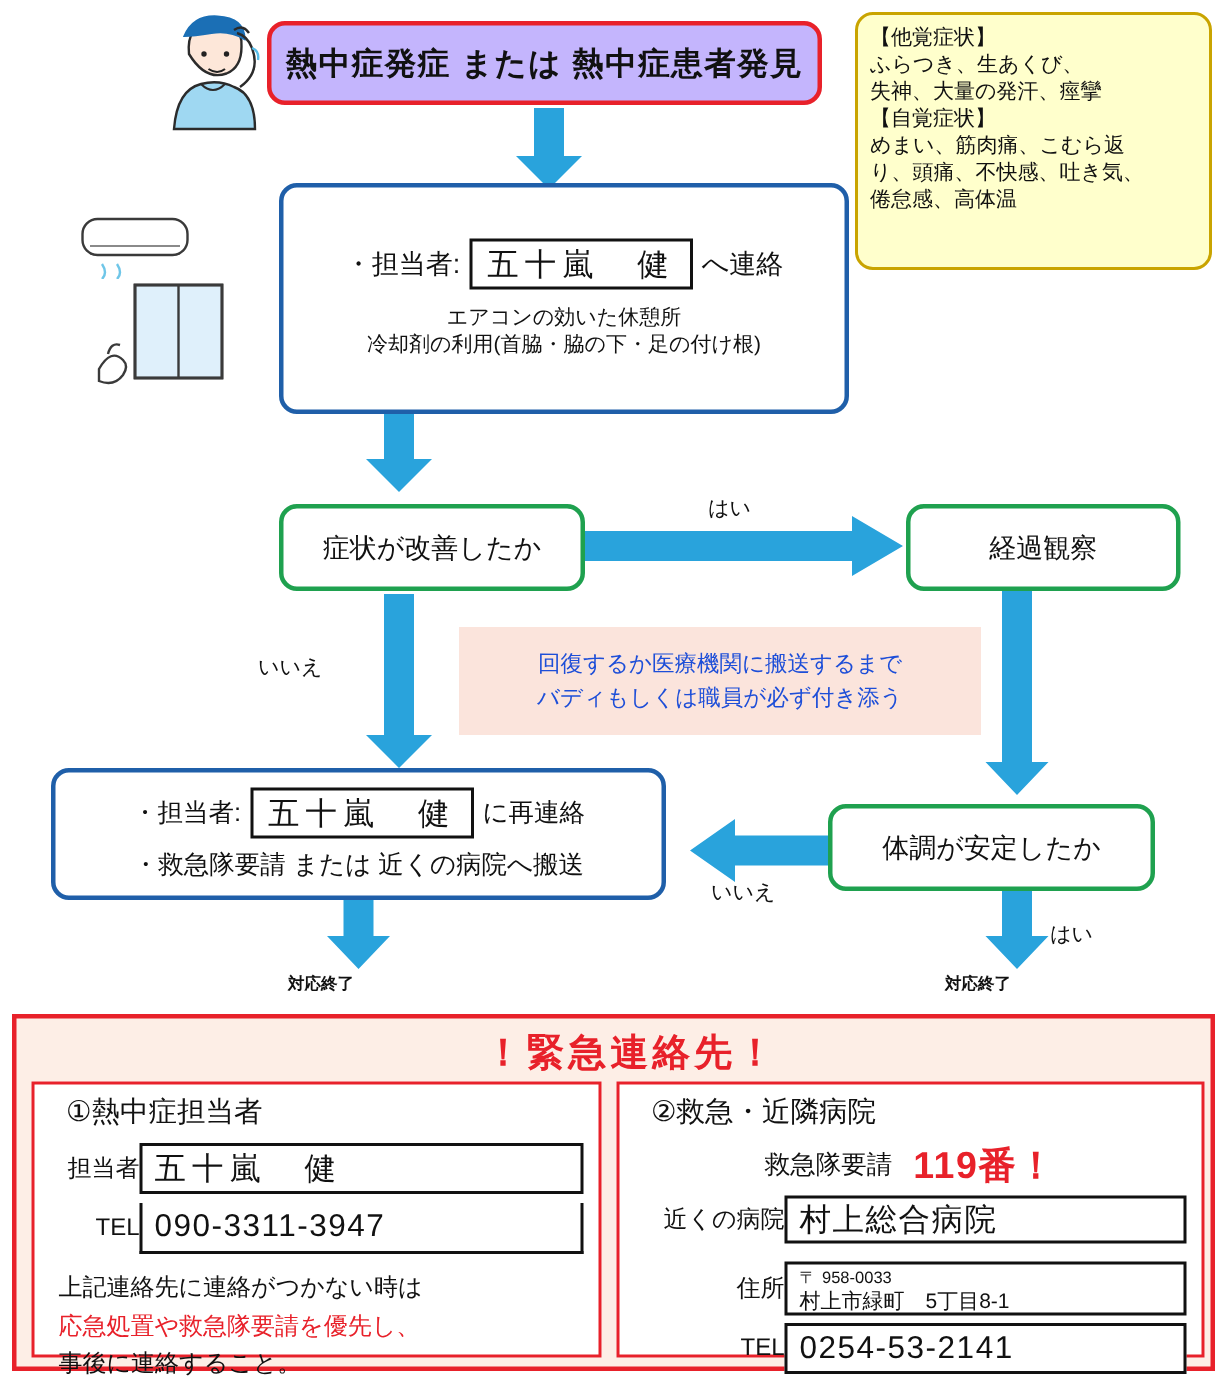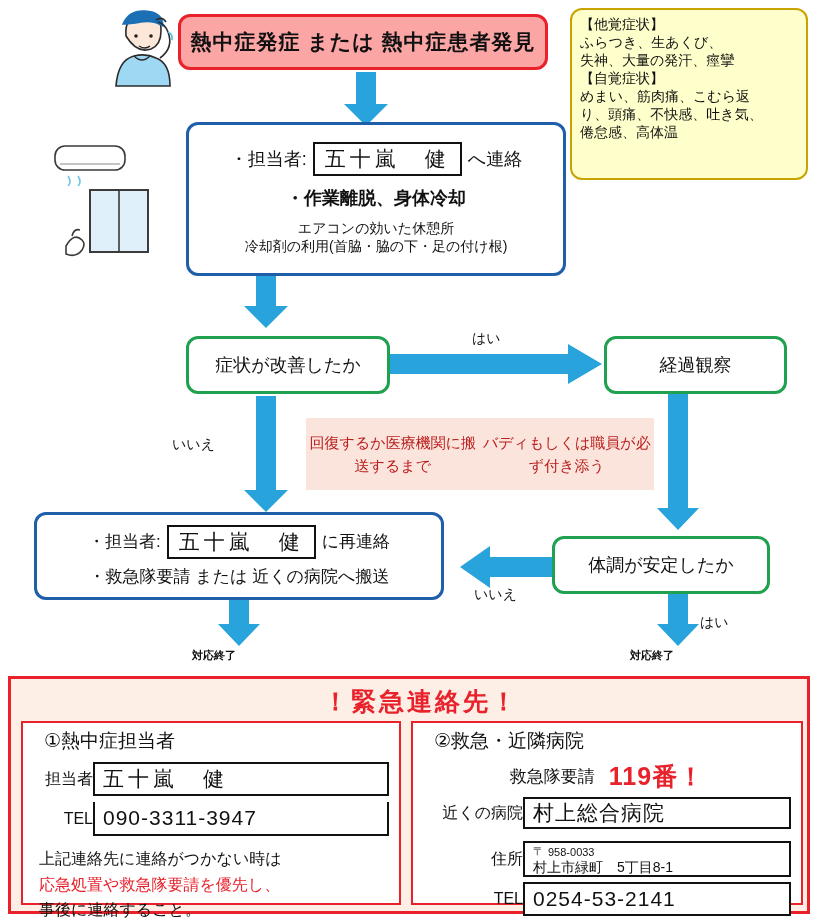--- a/index.html
+++ b/index.html
@@ -9,21 +9,21 @@
     font-family:"Liberation Sans","DejaVu Sans",sans-serif;
     position:relative;
     overflow:hidden;
     color:#111;
   }
   .abs{position:absolute;}
   .box{box-sizing:border-box;display:flex;align-items:center;justify-content:center;text-align:center;}
   .rounded{border-radius:12px;}
 
   
-  .b-red{border:3px solid #e8212a;background:#fca5a5;}
+  .b-red{border:3px solid #e8212a;background:#c4b5fd;}
   .b-blue{border:3px solid #1f5fa9;background:#fff;}
   .b-green{border:3px solid #1fa14f;background:#fff;}
   .b-yellow{border:2px solid #c9a400;background:#ffffcc;}
 
   .title-main{font-size:21px;font-weight:bold;letter-spacing:1px;}
   .txt14{font-size:14px;}
   .txt16{font-size:16px;}
   .txt17{font-size:17px;}
   .txt18{font-size:18px;}
 
@@ -33,22 +33,22 @@
     display:inline-flex;align-items:center;justify-content:center;
     padding:1px 10px;font-size:21px;letter-spacing:4px;
   }
 
   
   .arrow{position:absolute;}
   .arrow svg{display:block;}
 
   
   .pinknote{
-    background:#fbe4dc;color:#b91c1c;font-size:15px;line-height:1.55;
-    display:flex;flex-direction:row;align-items:center;justify-content:center;
+    background:#fbe4dc;color:#1d4ed8;font-size:15px;line-height:1.55;
+    display:flex;flex-direction:column;align-items:center;justify-content:center;
     text-align:center;
   }
 
   
   .emergency{
     border:3px solid #e8212a;background:#fdeee6;box-sizing:border-box;
   }
   .emerg-title{
     color:#e8212a;font-size:25px;font-weight:bold;text-align:center;letter-spacing:3px;
   }
@@ -171,21 +171,20 @@
   <div class="txt14">り、頭痛、不快感、吐き気、</div>
   <div class="txt14">倦怠感、高体温</div>
 </div>
 
 <div class="abs b-blue rounded" style="left:186px;top:122px;width:374px;height:148px;display:flex;flex-direction:column;align-items:center;justify-content:center;">
   <div style="display:flex;align-items:center;gap:6px;">
     <span class="txt18">・担当者:</span>
     <span class="namefield">五十嵐　健</span>
     <span class="txt18">へ連絡</span>
   </div>
-  <div class="txt18" style="font-weight:bold;margin-top:10px;">・作業離脱、身体冷却</div>
   <div class="txt14" style="margin-top:10px;">エアコンの効いた休憩所</div>
   <div class="txt14">冷却剤の利用(首脇・脇の下・足の付け根)</div>
 </div>
 
 <div class="abs box rounded b-green" style="left:186px;top:336px;width:204px;height:58px;">
   <span class="txt18">症状が改善したか</span>
 </div>
 
 <div class="abs yesno" style="left:472px;top:330px;">はい</div>
 <div class="abs yesno" style="left:172px;top:436px;">いいえ</div>

